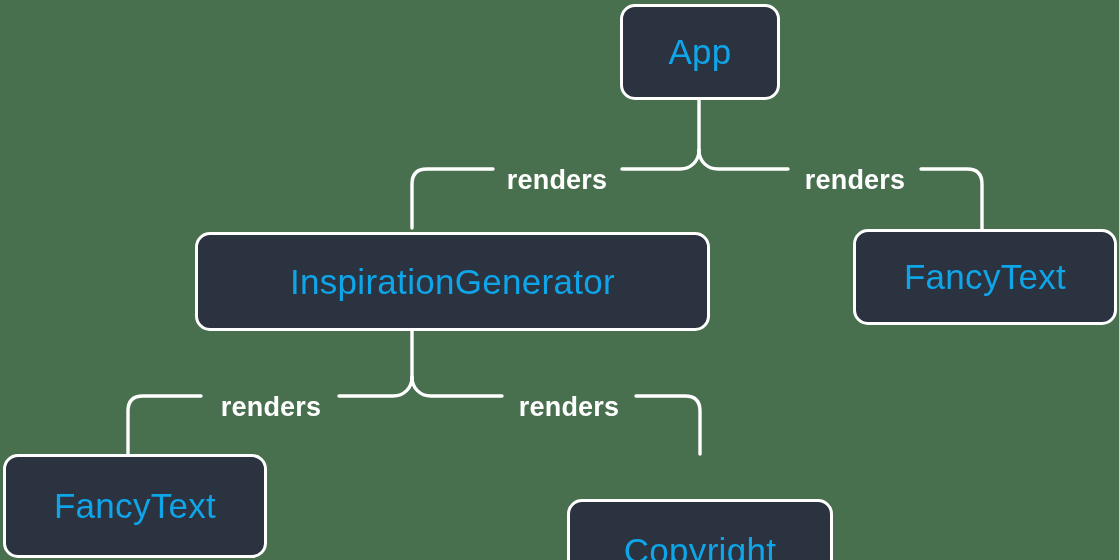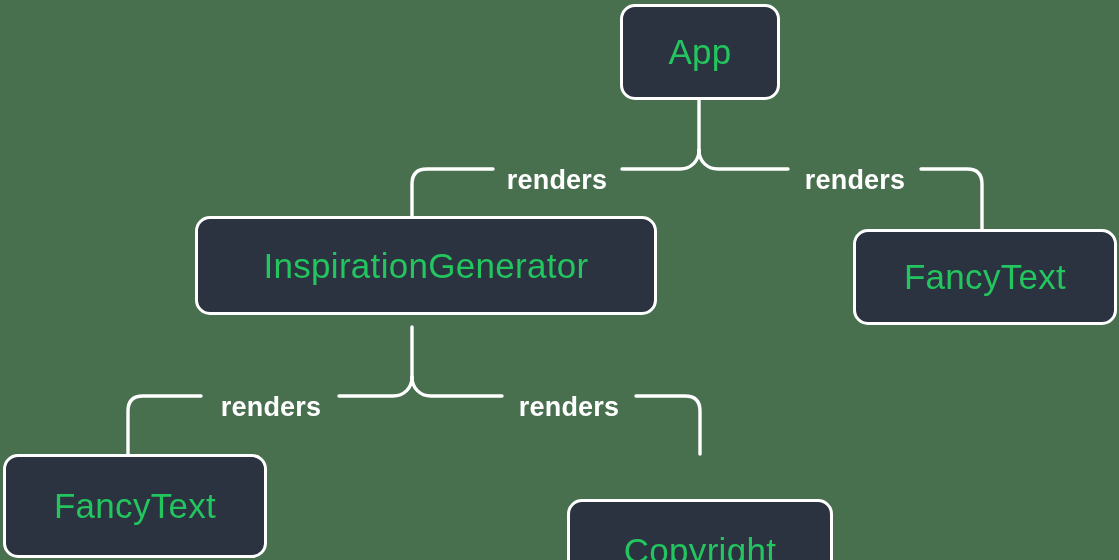--- a/index.html
+++ b/index.html
@@ -36,28 +36,28 @@
     position: absolute;
     box-sizing: border-box;
     background: #2b3240;
     border: 3px solid #ffffff;
     border-radius: 15px;
     display: flex;
     align-items: center;
     justify-content: center;
   }
   .node .node-label {
-    color: #22c55e;
+    color: #0ea5e9;
     font-size: 35px;
     font-weight: 500;
     letter-spacing: 0.3px;
     white-space: nowrap;
   }
   .n-app                  { left: 620px; top: 4px;   width: 160px; height: 96px; }
-  .n-inspiration          { left: 195px; top: 216px; width: 462px; height: 99px; }
+  .n-inspiration          { left: 195px; top: 232px; width: 515px; height: 99px; }
   .n-fancytext-right      { left: 853px; top: 229px; width: 264px; height: 96px; }
   .n-fancytext-left       { left: 3px;   top: 454px; width: 264px; height: 104px; }
   .n-copyright            { left: 567px; top: 454px; width: 266px; height: 104px; margin-top: 45px; }
   .edge-label {
     position: absolute;
     transform: translate(-50%, -50%);
     color: #ffffff;
     font-size: 27px;
     font-weight: 600;
     letter-spacing: 0.2px;

